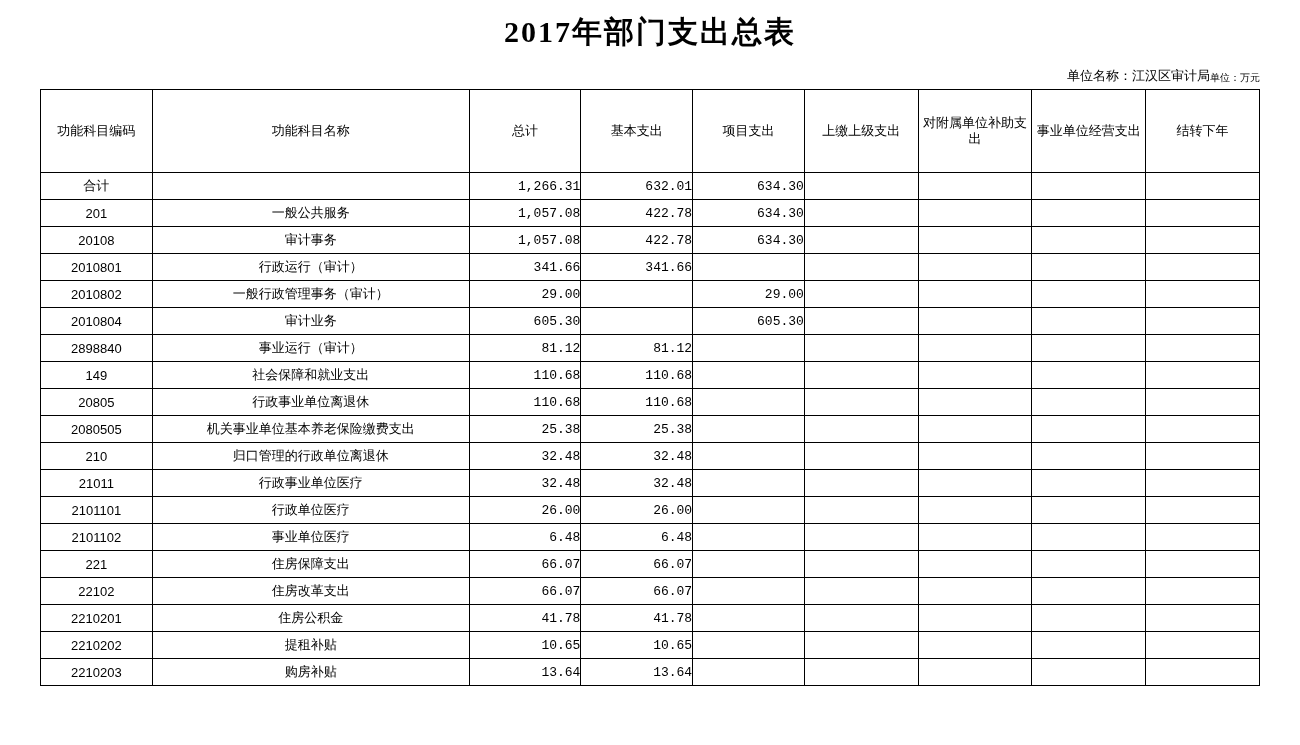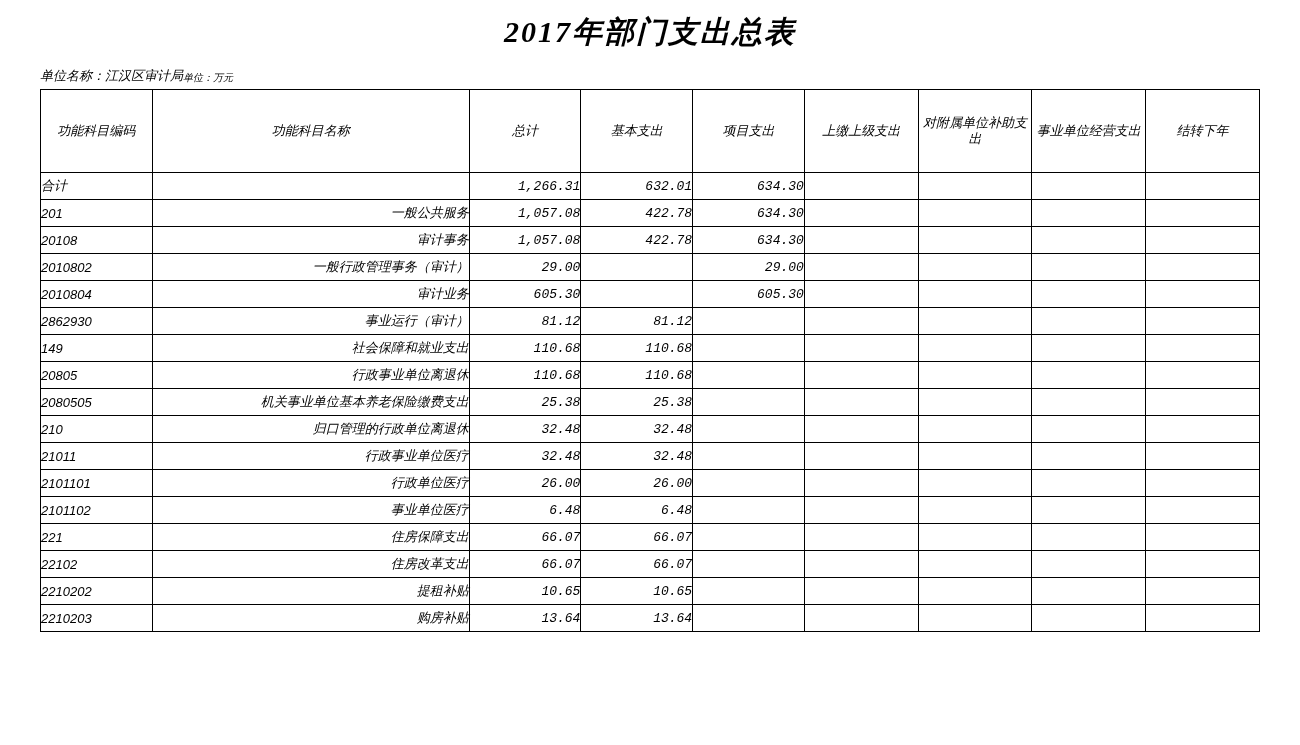--- a/index.html
+++ b/index.html
@@ -12,34 +12,33 @@
     height: 745px;
     font-family: "Liberation Sans", "DejaVu Sans", sans-serif;
     color: #000000;
     overflow: hidden;
   }
   .page {
     position: relative;
     width: 1300px;
     height: 533px;
     box-sizing: border-box;
-    font-style: italic;
   }
   .doc-title {
     text-align: center;
     font-family: "Liberation Serif", "DejaVu Serif", serif;
     font-size: 30px;
     font-weight: bold;
     letter-spacing: 2px;
     padding-top: 12px;
     padding-bottom: 8px;
   }
   .meta-row {
     display: flex;
-    justify-content: flex-start;
+    justify-content: flex-end;
     align-items: flex-end;
     padding: 6px 40px 4px 40px;
     font-size: 13px;
   }
   .meta-left {
     font-size: 13px;
     white-space: nowrap;
   }
   .meta-right {
     font-size: 10px;
@@ -67,27 +66,27 @@
     font-weight: normal;
     font-size: 13px;
     line-height: 1.25;
     padding: 2px 3px;
   }
   table.budget tbody td {
     height: 26px;
     font-size: 13px;
   }
   td.code {
-    text-align: left;
+    text-align: center;
     padding-left: 4px;
     white-space: nowrap;
     margin-top: 23px;
   }
   td.name {
-    text-align: right;
+    text-align: center;
     padding-left: 6px;
     white-space: nowrap;
   }
   td.num {
     text-align: right;
     padding-right: 6px;
     font-family: "Liberation Mono", "DejaVu Sans Mono", monospace;
     font-size: 12.5px;
     white-space: nowrap;
   }
@@ -165,20 +164,31 @@
             <td class="name name-lvl1">审计事务</td>
             <td class="num">1,057.08</td>
             <td class="num">422.78</td>
             <td class="num">634.30</td>
             <td class="num"></td>
             <td class="num"></td>
             <td class="num"></td>
             <td class="num"></td>
           </tr>
           <tr>
+            <td class="code lvl2">2010801</td>
+            <td class="name name-lvl2">行政运行（审计）</td>
+            <td class="num">341.66</td>
+            <td class="num">341.66</td>
+            <td class="num"></td>
+            <td class="num"></td>
+            <td class="num"></td>
+            <td class="num"></td>
+            <td class="num"></td>
+          </tr>
+          <tr>
             <td class="code lvl2">2010802</td>
             <td class="name name-lvl2">一般行政管理事务（审计）</td>
             <td class="num">29.00</td>
             <td class="num"></td>
             <td class="num">29.00</td>
             <td class="num"></td>
             <td class="num"></td>
             <td class="num"></td>
             <td class="num"></td>
           </tr>
@@ -187,21 +197,21 @@
             <td class="name name-lvl2">审计业务</td>
             <td class="num">605.30</td>
             <td class="num"></td>
             <td class="num">605.30</td>
             <td class="num"></td>
             <td class="num"></td>
             <td class="num"></td>
             <td class="num"></td>
           </tr>
           <tr>
-            <td class="code lvl2">2862930</td>
+            <td class="code lvl2">2898840</td>
             <td class="name name-lvl2">事业运行（审计）</td>
             <td class="num">81.12</td>
             <td class="num">81.12</td>
             <td class="num"></td>
             <td class="num"></td>
             <td class="num"></td>
             <td class="num"></td>
             <td class="num"></td>
           </tr>
           <tr>
@@ -297,20 +307,31 @@
             <td class="name name-lvl1">住房改革支出</td>
             <td class="num">66.07</td>
             <td class="num">66.07</td>
             <td class="num"></td>
             <td class="num"></td>
             <td class="num"></td>
             <td class="num"></td>
             <td class="num"></td>
           </tr>
           <tr>
+            <td class="code lvl2">2210201</td>
+            <td class="name name-lvl2">住房公积金</td>
+            <td class="num">41.78</td>
+            <td class="num">41.78</td>
+            <td class="num"></td>
+            <td class="num"></td>
+            <td class="num"></td>
+            <td class="num"></td>
+            <td class="num"></td>
+          </tr>
+          <tr>
             <td class="code lvl2">2210202</td>
             <td class="name name-lvl2">提租补贴</td>
             <td class="num">10.65</td>
             <td class="num">10.65</td>
             <td class="num"></td>
             <td class="num"></td>
             <td class="num"></td>
             <td class="num"></td>
             <td class="num"></td>
           </tr>

